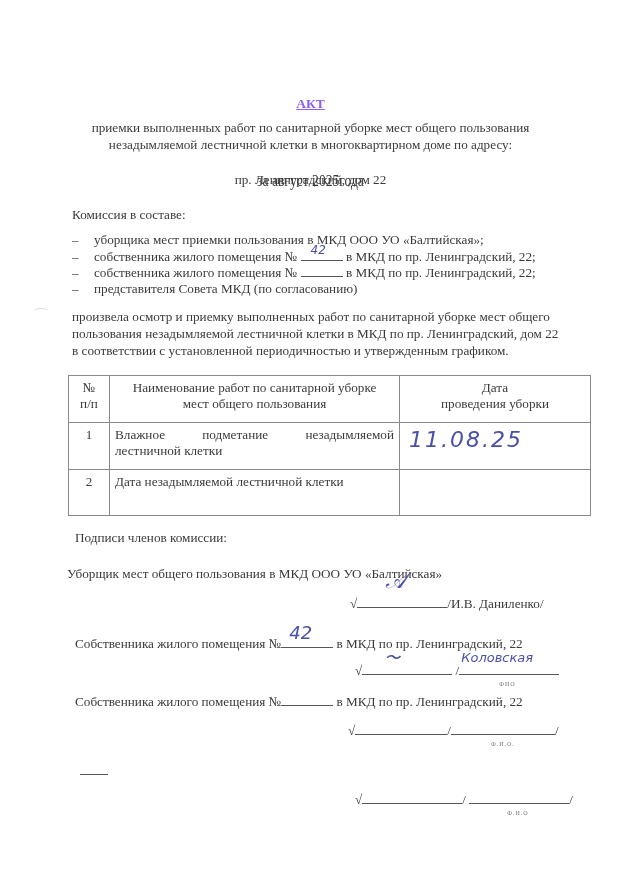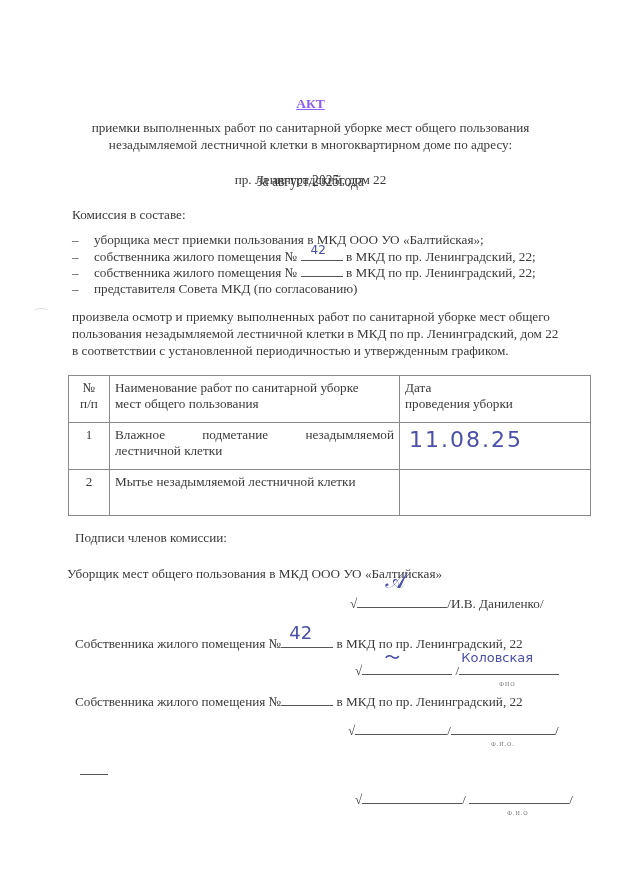--- a/index.html
+++ b/index.html
@@ -8,26 +8,26 @@
   .abs { position: absolute; white-space: nowrap; }
   .c { left: 0; width: 621px; text-align: center; }
   .t13 { font-size: 13.2px; line-height: 16px; }
   .title { top: 96px; font-weight: bold; font-size: 13.5px; text-decoration: underline; color: #8b5cf6; }
   .sub1 { top: 120px; }
   .sub2 { top: 137px; }
   .sub3 { top: 172px; }
   .period { top: 172px; font-size: 16px; font-family: "Liberation Serif", serif; transform: scaleX(0.85); }
   .dash { display: inline-block; width: 22px; }
   .blank { display: inline-block; border-bottom: 1px solid #555; height: 12px; vertical-align: baseline; position: relative; }
-  .hand { font-family: "DejaVu Sans", sans-serif; color: #4a4fa8; }
+  .hand { font-family: "DejaVu Sans", sans-serif; color: #4a4fa8; font-style: italic; }
   table.works { position: absolute; left: 68px; top: 375px; width: 523px; border-collapse: collapse; }
   table.works td { border: 1px solid #8a8a8a; font-size: 13.2px; line-height: 16px; vertical-align: top; padding: 4px 5px; color: #3a3a3a; }
   .col1 { width: 30px; text-align: center; }
   .col2 { width: 279px; }
-  .center { text-align: left; }
+  .center { text-align: center; }
   .fio { font-size: 6px; color: #777; letter-spacing: 1px; }
   .scan-mark { position: absolute; left: 34px; top: 308px; width: 14px; height: 4px; border-top: 1px solid #ddd; border-radius: 50%; }
 </style>
 </head>
 <body>
 
 <div>
 
   <div class="abs c title">АКТ</div>
   <div class="abs c t13 sub1">приемки выполненных работ по санитарной уборке мест общего пользования</div>
@@ -85,21 +85,21 @@
               <span>незадымляемой</span>
             </div>
         <div>лестничной клетки</div>
       </td>
       <td>
         <span class="hand" style="font-size:22px; letter-spacing:2px; padding-left:4px; line-height:26px;">11.08.25</span>
       </td>
     </tr>
     <tr style="height:46px;">
       <td class="col1">2</td>
-      <td class="col2">Мытье незадымляемой лестничной клетки</td>
+      <td class="col2">Дата незадымляемой лестничной клетки</td>
       <td></td>
     </tr>
   </tbody>
     </table>
 
   <div class="abs t13" style="left:75px; top:530px;">Подписи членов комиссии:</div>
 
   <div class="abs t13" style="left:67px; top:566px;">Уборщик мест общего пользования в МКД ООО УО «Балтийская»</div>
   <div class="abs t13" style="left:350px; top:595px;">
     <span>√</span><span class="blank" style="width:90px; top:0;"><span class="hand" style="position:absolute; left:28px; top:-22px; font-size:22px;">𝒜</span></span><span>/И.В. Даниленко/</span>

